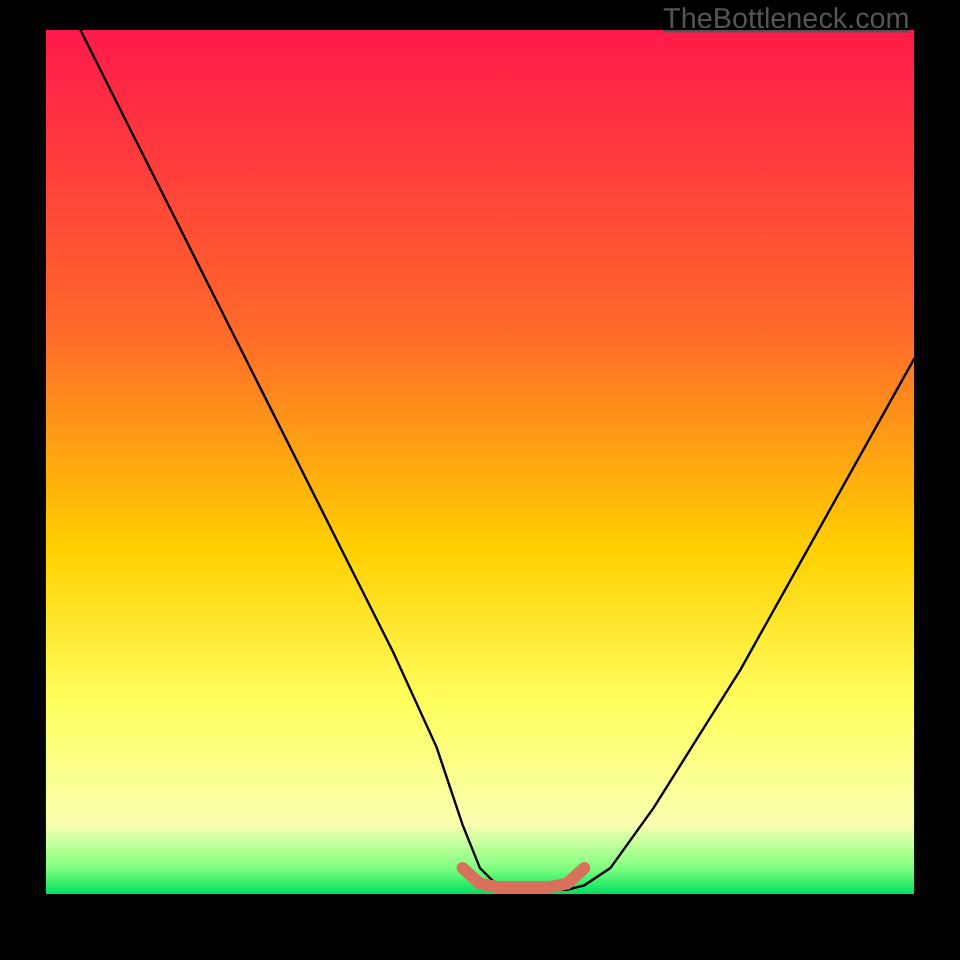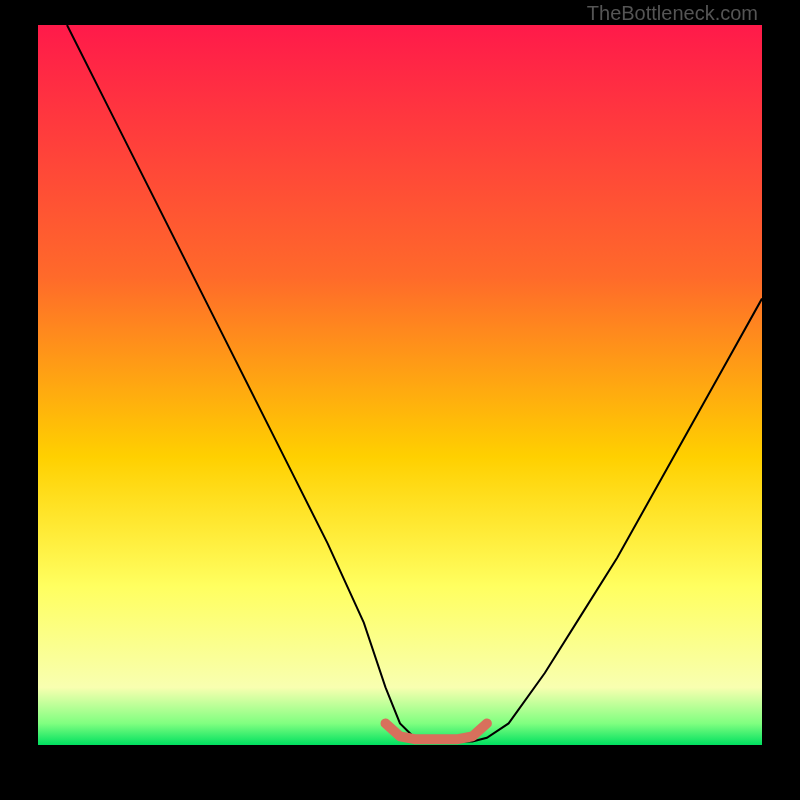--- a/index.html
+++ b/index.html
@@ -41,23 +41,24 @@
     top: 0;
     left: 0;
     width: 100%;
     height: 100%;
   }
   .watermark {
     position: absolute;
     top: 2px;
     right: 42px;
     color: #555;
-    font-size: 20px;
+    font-size: 24px;
     font-weight: 500;
     z-index: 10;
+    text-decoration: underline;
   }
 </style>
 </head>
 <body>
 
 <div class="watermark">TheBottleneck.com</div>
 
 <div class="frame">
   <div class="plot-area">
     <svg class="gradient-bg" viewBox="0 0 724 720" preserveAspectRatio="none">

